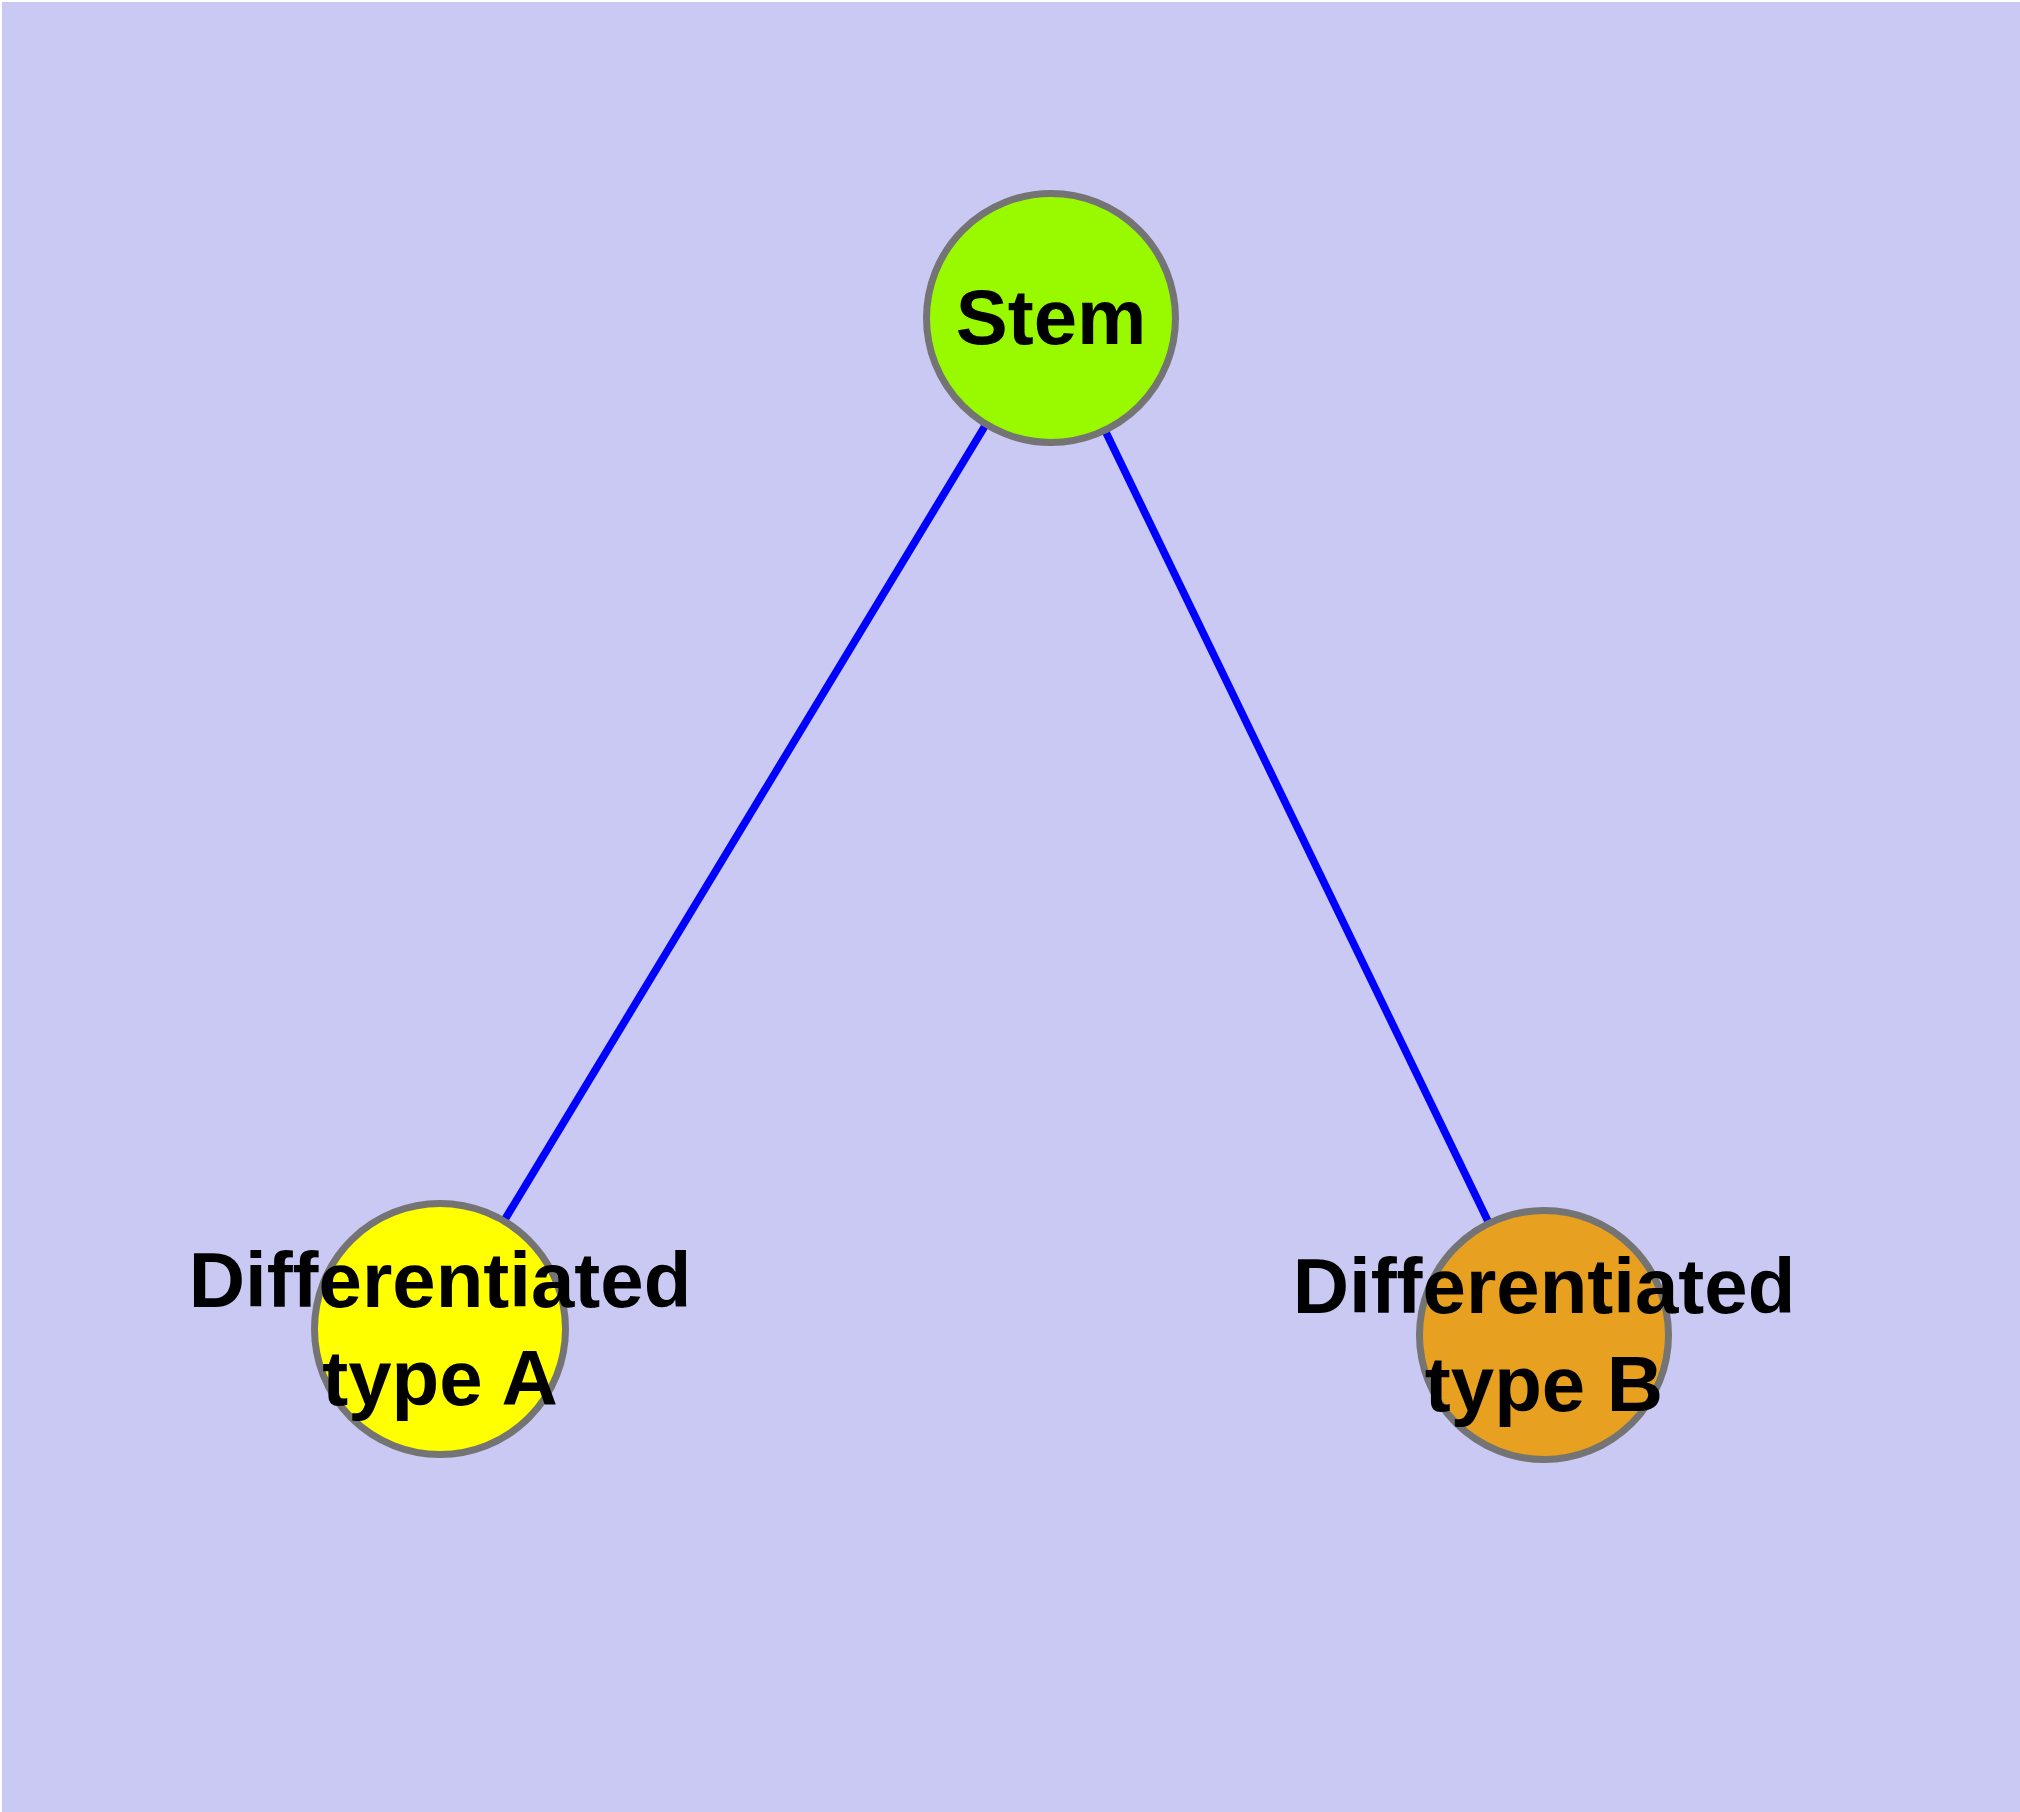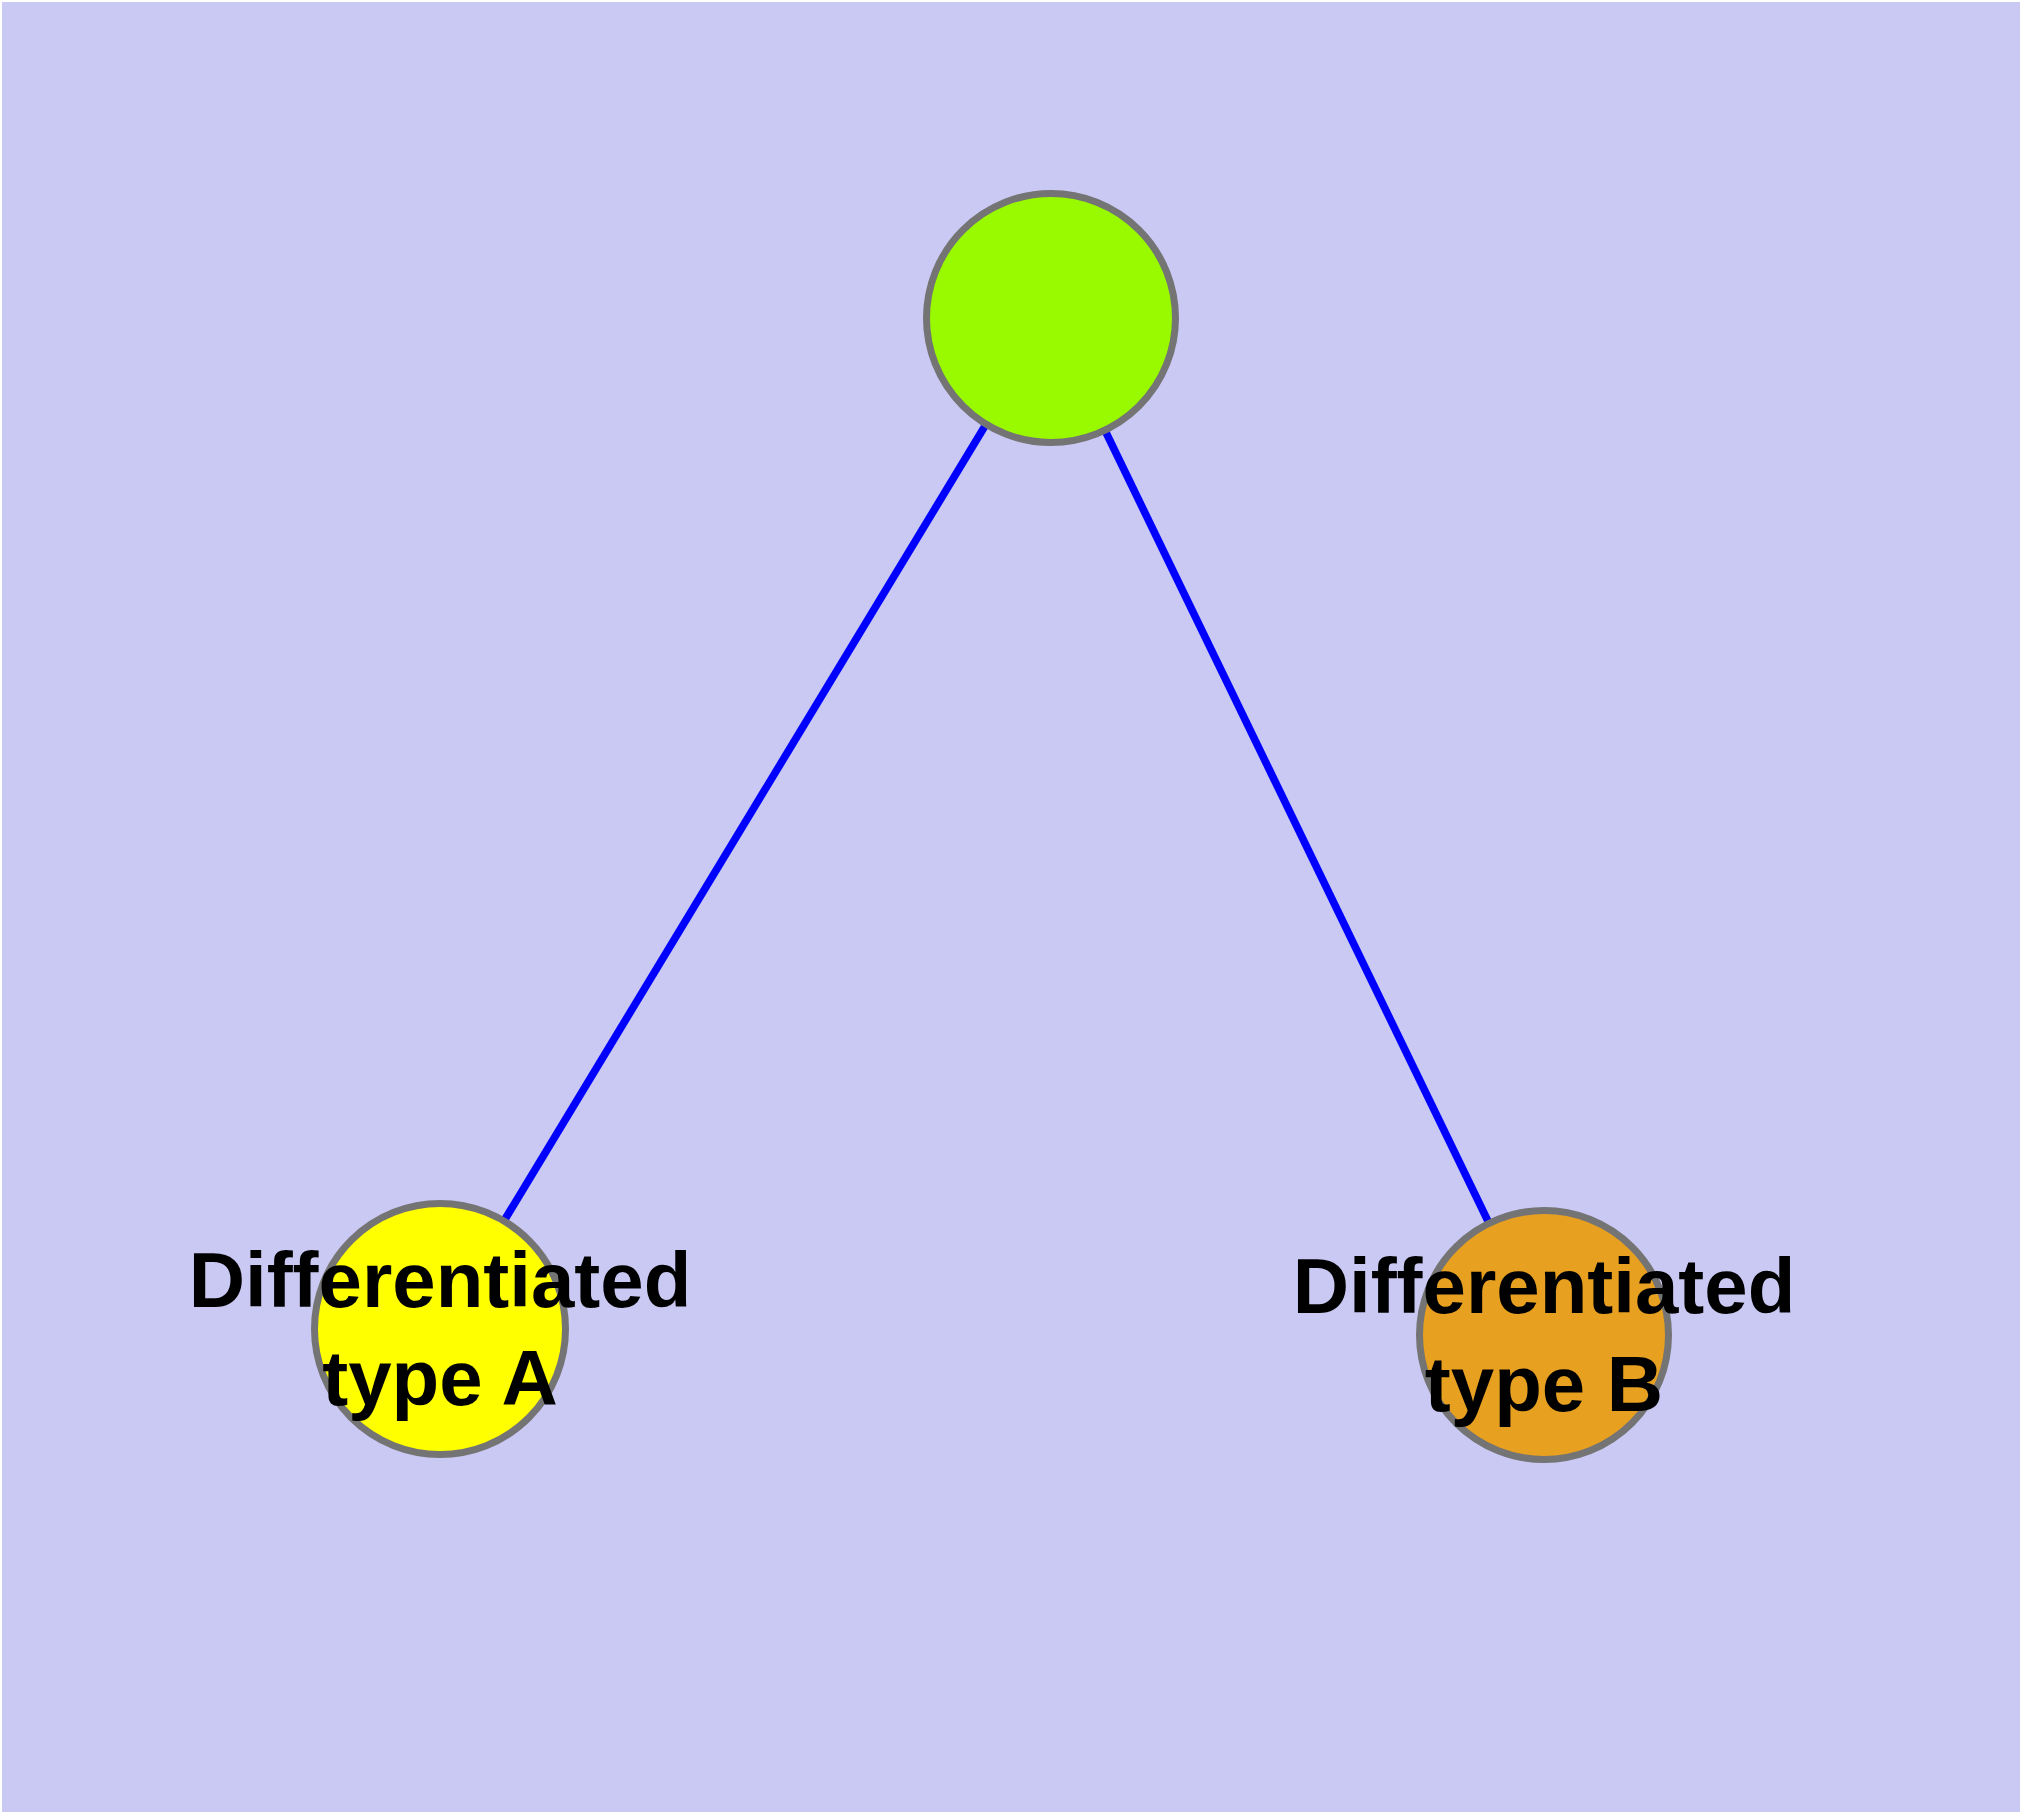--- a/index.html
+++ b/index.html
@@ -49,20 +49,21 @@
 
 <div class="canvas" style="width: 2021px; height: 1812px; background: rgb(201, 201, 244);">
 
   <svg class="edges" xmlns="http://www.w3.org/2000/svg" preserveAspectRatio="none" viewBox="0 0 2384 2138">
       <line x1="1238" y1="373" x2="517" y2="1565" stroke="#0000FF" stroke-width="9"></line>
       <line x1="1238" y1="373" x2="1819" y2="1573" stroke="#0000FF" stroke-width="9"></line>
     </svg>
 
   <div class="node" style="left: 921px; top: 188px; width: 256px; height: 256px;">
     <div class="circle" style="background: rgb(153, 250, 0); border: 7.6px solid rgb(116, 116, 116);"></div>
+    <div class="label" style="font-size: 78px; color: rgb(0, 0, 0);">Stem</div>
   </div>
 
   <div class="node" style="left: 309px; top: 1198px; width: 258px; height: 258px;">
     <div class="circle" style="background: rgb(255, 255, 0); border: 7.6px solid rgb(116, 116, 116);"></div>
     <div class="label" style="font-size: 78px; color: rgb(0, 0, 0);">Differentiated
 type A</div>
   </div>
 
   <div class="node" style="left: 1414px; top: 1205px; width: 256px; height: 256px;">
     <div class="circle" style="background: rgb(232, 160, 32); border: 7.6px solid rgb(116, 116, 116);"></div>

